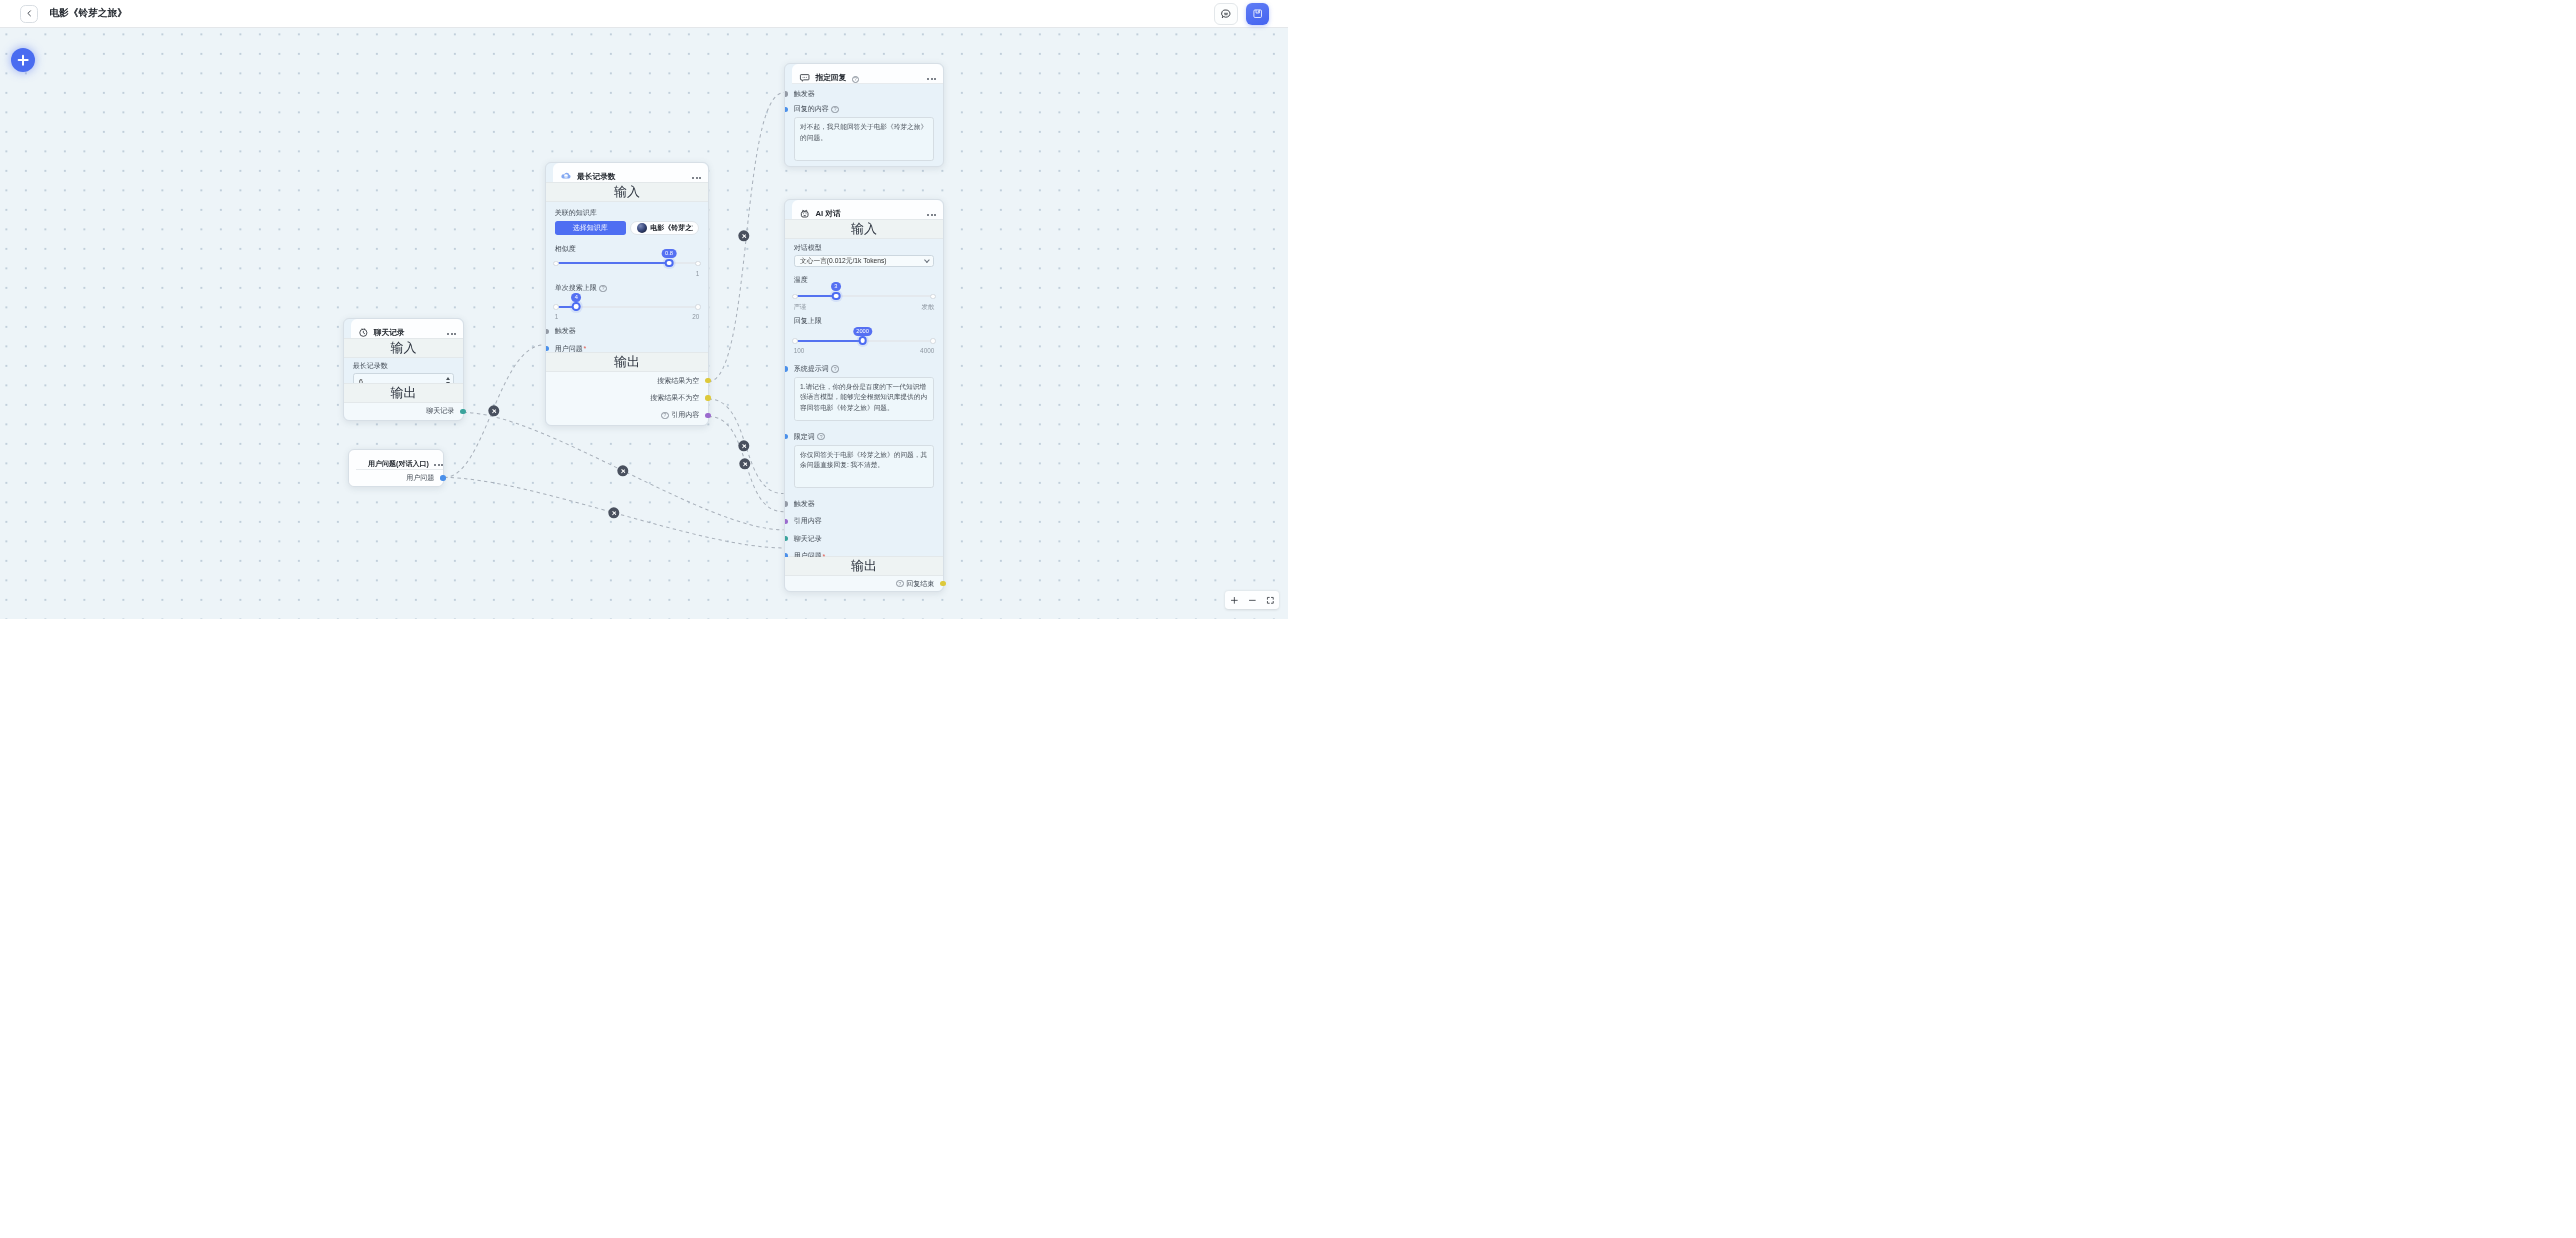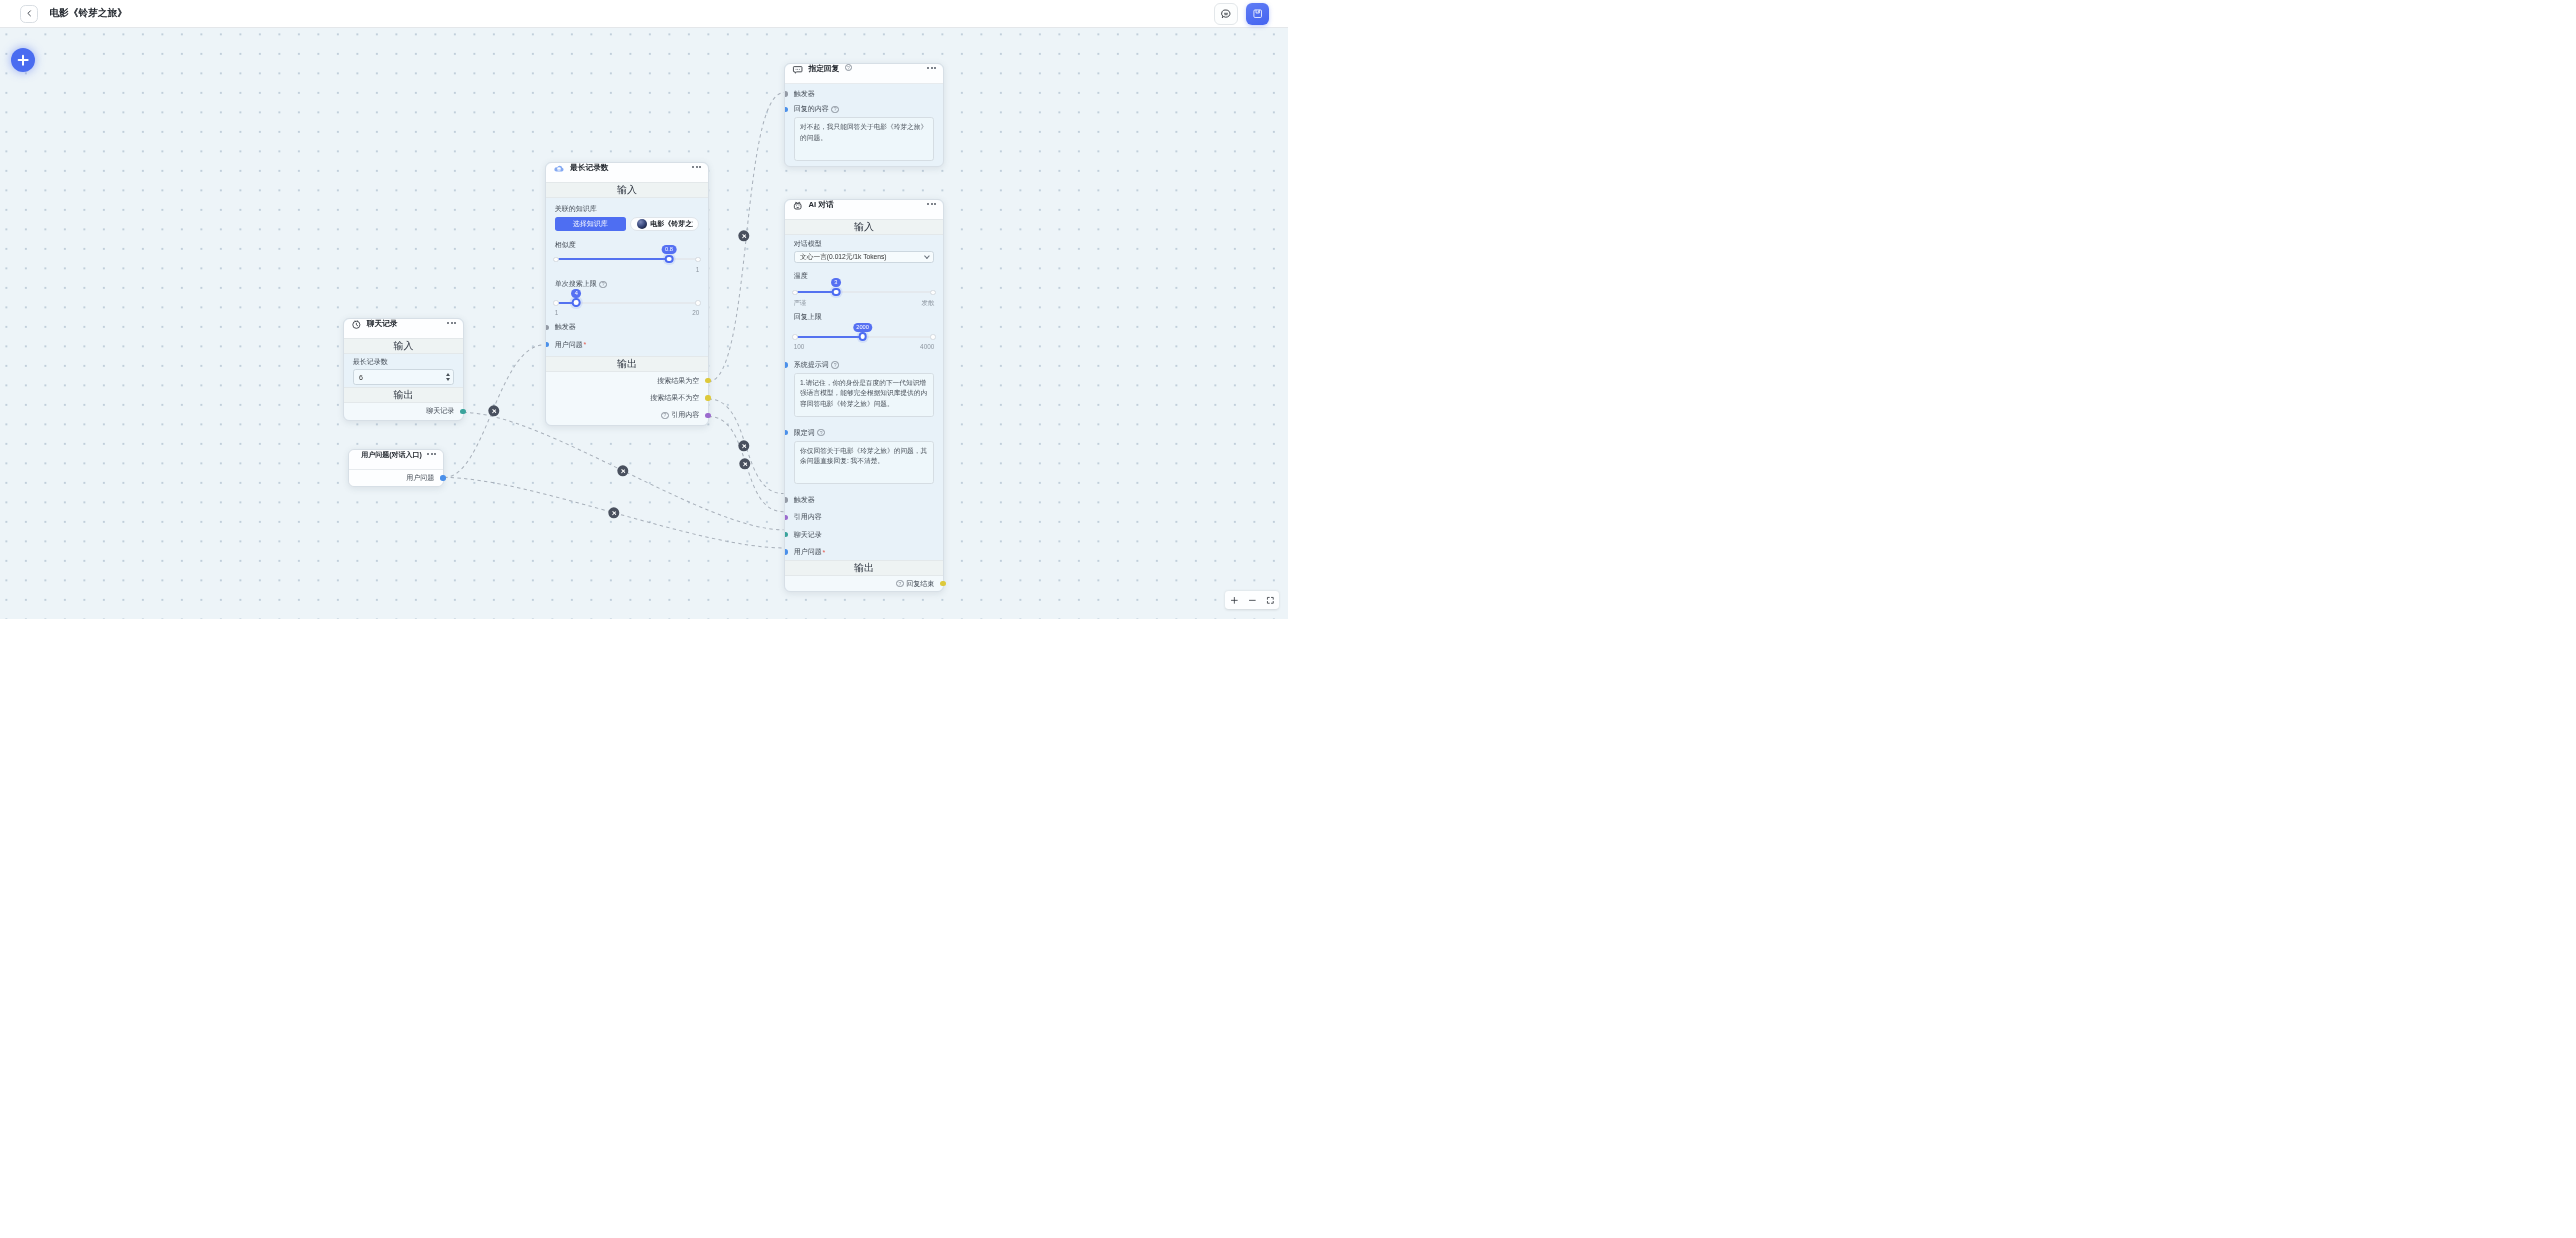--- a/index.html
+++ b/index.html
@@ -28,25 +28,25 @@
 
   .edges{position:absolute;inset:0;width:1288px;height:619px;pointer-events:none;z-index:5;}
   .edge{fill:none;stroke:var(--line);stroke-width:1.5;stroke-dasharray:5 5;}
 
   .xbtn{position:absolute;width:11.4px;height:11.4px;border-radius:50%;background:#49505e;border:none;cursor:pointer;z-index:20;transform:translate(-50%,-50%);}
   .xbtn::before,.xbtn::after{content:"";position:absolute;left:50%;top:50%;width:5.4px;height:1.3px;background:#fff;border-radius:0.7px;}
   .xbtn::before{transform:translate(-50%,-50%) rotate(45deg);} .xbtn::after{transform:translate(-50%,-50%) rotate(-45deg);}
 
   
   .node{position:absolute;background:var(--node-body);border:0.7px solid var(--border);border-radius:6px;box-shadow:0 1.3px 6.7px rgba(70,90,110,.12);display:flex;flex-direction:column;z-index:10;font-size:7px;color:var(--label);}
-  .ntitle{display:flex;align-items:flex-start;gap:5.4px;background:#fdfeff;border-radius:6px 6px 0 0;border-bottom:0.7px solid #e7ebee;padding:0 6.7px;flex:0 0 20px;}
+  .ntitle{display:flex;align-items:flex-end;gap:5.4px;background:#fdfeff;border-radius:6px 6px 0 0;border-bottom:0.7px solid #e7ebee;padding:0 6.7px;flex:0 0 20px;margin-left:7px;}
   .ntitle .tx{font-size:7.7px;font-weight:700;color:var(--ink);white-space:nowrap;}
   .dots{margin-left:auto;display:flex;gap:1.7px;cursor:pointer;padding:2.7px 0;}
   .dots i{width:1.9px;height:1.9px;border-radius:50%;background:#555c66;}
-  .band{flex:0 0 16px;background:var(--band);border-top:0.7px solid #e3e8ea;border-bottom:0.7px solid #e3e8ea;display:flex;align-items:center;justify-content:center;font-size:10px;color:#2e3540;margin-top:-0.7px;text-align:right;}
+  .band{flex:0 0 16px;background:var(--band);border-top:0.7px solid #e3e8ea;border-bottom:0.7px solid #e3e8ea;display:flex;align-items:center;justify-content:center;font-size:13px;color:#2e3540;margin-top:-0.7px;text-align:right;}
   .nbody{flex:1 1 auto;padding:0 8.7px;overflow:hidden;}
   .lbl{font-size:7px;color:var(--label);display:flex;align-items:center;gap:2.7px;white-space:nowrap;}
   .helpi{width:7.4px;height:7.4px;border:0.7px solid #8a929c;border-radius:50%;color:#8a929c;font-size:5px;display:inline-flex;align-items:center;justify-content:center;flex:0 0 auto;}
   .req{color:#e2574c;margin-left:0.7px;}
 
   .numinput{margin-top:2px;height:16px;background:#f2f9fd;border:0.7px solid #ccd7df;border-radius:2.7px;display:flex;align-items:center;position:relative;}
   .numinput input{border:none;background:transparent;outline:none;width:100%;padding:0 5.4px;font-size:7px;color:#333;}
   .step{position:absolute;right:3.4px;top:0;height:100%;display:flex;flex-direction:column;justify-content:center;gap:2px;cursor:pointer;}
   .step i{width:0;height:0;border-left:2.3px solid transparent;border-right:2.3px solid transparent;}
   .step .up{border-bottom:3px solid #4a5158;} .step .dn{border-top:3px solid #4a5158;}

